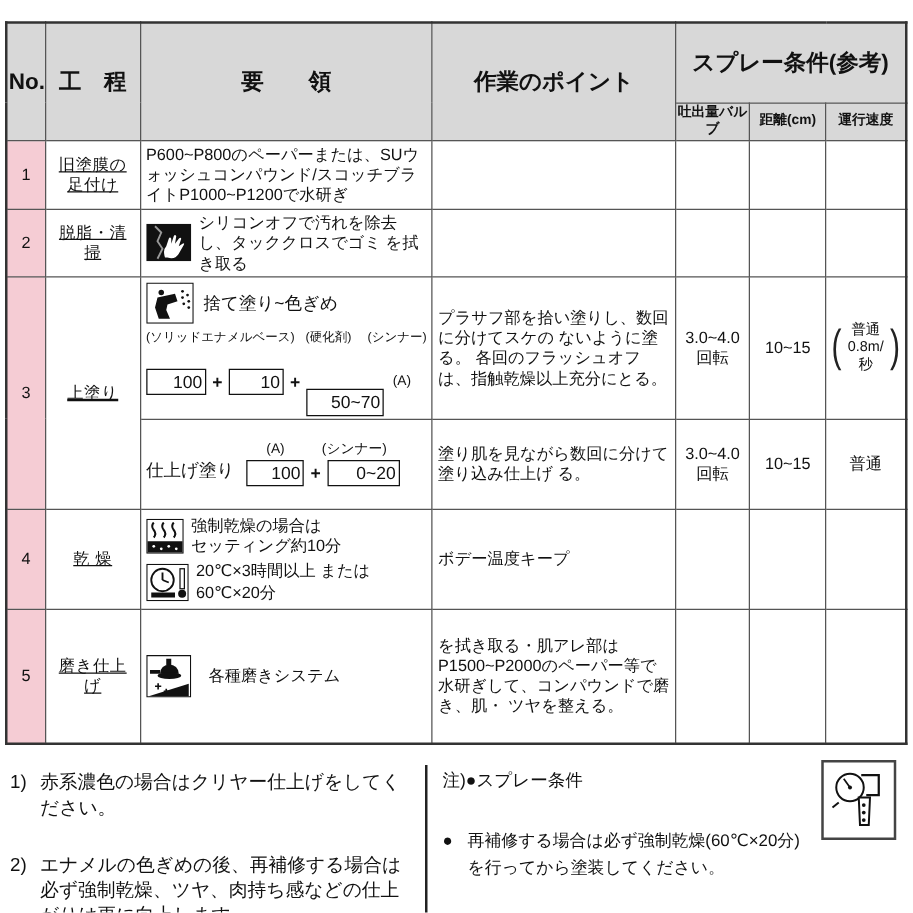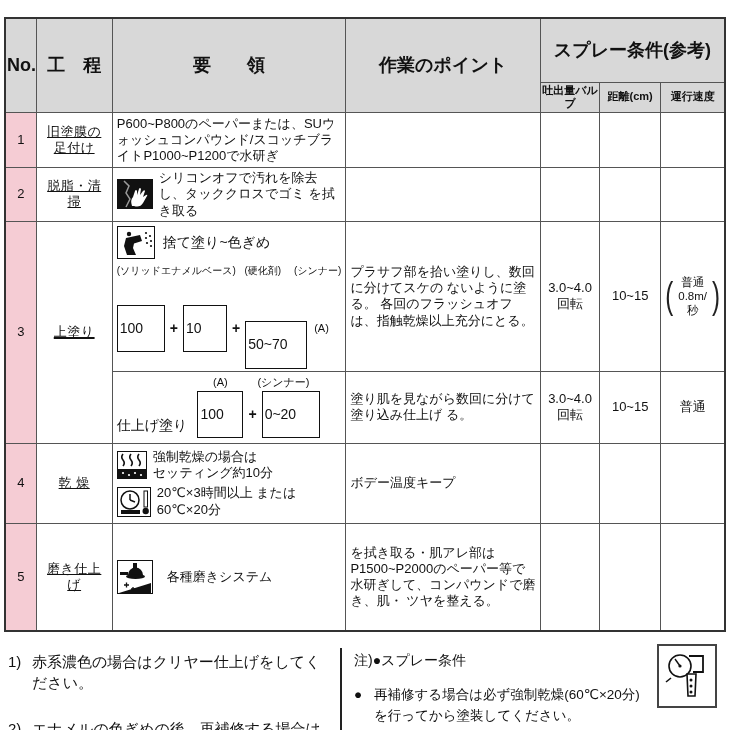--- a/index.html
+++ b/index.html
@@ -22,45 +22,45 @@
   .proc-cell{text-align:center;font-size:13.5px;letter-spacing:0.5px;text-decoration:underline;}
   .pre{white-space:pre-line;}
   .yoryo{font-size:12.8px;}
   .points-cell{font-size:13px;vertical-align:middle;}
   .cond{text-align:center;font-size:12.5px;}
   .underline{text-decoration:underline;text-underline-offset:2px;}
   .icon-text{display:flex;align-items:center;gap:6px;}
   .icon-box{flex:0 0 auto;display:inline-flex;}
   
   .step-head{display:flex;align-items:center;gap:8px;margin:2px 0 6px 0;font-size:14px;}
-  .mix-labels{display:flex;font-size:10px;white-space:nowrap;margin-bottom:11px;}
+  .mix-labels{display:flex;font-size:10px;white-space:nowrap;margin-bottom:1px;}
   .mix-labels .ml1{width:134px;}
   .mix-labels .ml2{width:52px;}
   .mix-row{display:flex;align-items:center;gap:4px;font-size:13px;}
-  .box{display:inline-block;border:1.5px solid #111;text-align:left;padding:14px 2px;font-size:14px;background:#fff;}
+  .box{display:inline-block;border:1.5px solid #111;text-align:right;padding:1px 2px;font-size:14px;background:#fff;}
   .b1{width:42px;} .b2{width:38px;} .b3{width:56px;margin-top:33px;} .b4{width:40px;} .b5{width:52px;}
   .plus{font-size:14px;font-weight:bold;padding:0 1px;}
   .mix-suffix{font-size:11px;margin-left:3px;}
   .step2{display:flex;align-items:flex-end;gap:10px;margin:2px 0;}
   .step2-label{font-size:14px;padding-bottom:4px;white-space:nowrap;}
   .mix-labels2{display:flex;font-size:11px;margin-bottom:1px;}
   .mix-labels2 .ml1{width:46px;text-align:center;}
   .mix-labels2 .ml2{text-align:center;margin-left:14px;}
   .paren-wrap{display:flex;align-items:center;justify-content:center;gap:1px;}
   .paren{font-size:24px;font-weight:300;transform:scaleY(1.5);color:#222;}
   .speed-lines{font-size:11.5px;white-space:pre-line;line-height:1.25;}
   
   .bottom{display:flex;margin-top:16px;align-items:stretch;}
   .notes-left{width:326px;border-right:2px solid #222;padding:4px 6px 40px 4px;font-size:15px;line-height:1.35;}
   .note-item{display:flex;margin-bottom:4px;}
   .note-item .num{flex:0 0 24px;}
   .note-item .txt{flex:1;}
   .note-gap{height:22px;}
   .notes-right{flex:1;padding:2px 6px 0 12px;font-size:13.5px;line-height:1.5;position:relative;}
-  .nr-heading{font-size:14px;margin-bottom:14px;}
+  .nr-heading{font-size:14px;margin-bottom:28px;}
   .nr-specs div{white-space:nowrap;}
   .nr-bullets{margin-top:12px;}
   .bullet{display:flex;margin-bottom:2px;}
   .bullet .mark{flex:0 0 20px;}
   .bullet .txt{flex:1;}
   .gun-box{position:absolute;top:-4px;right:10px;width:56px;height:60px;border:2px solid #444;display:flex;align-items:center;justify-content:center;background:#fff;}
   svg{display:block;}
 </style>
 </head>
 <body>

